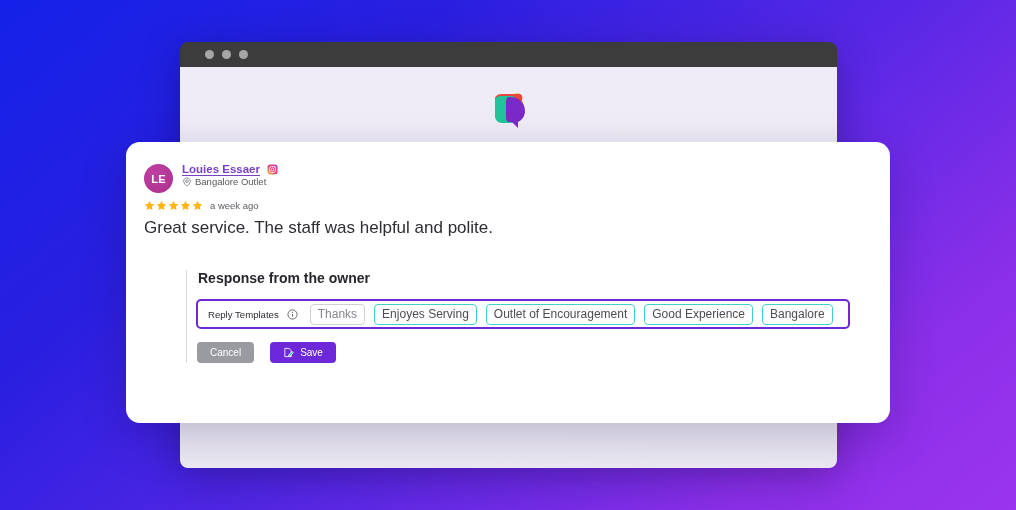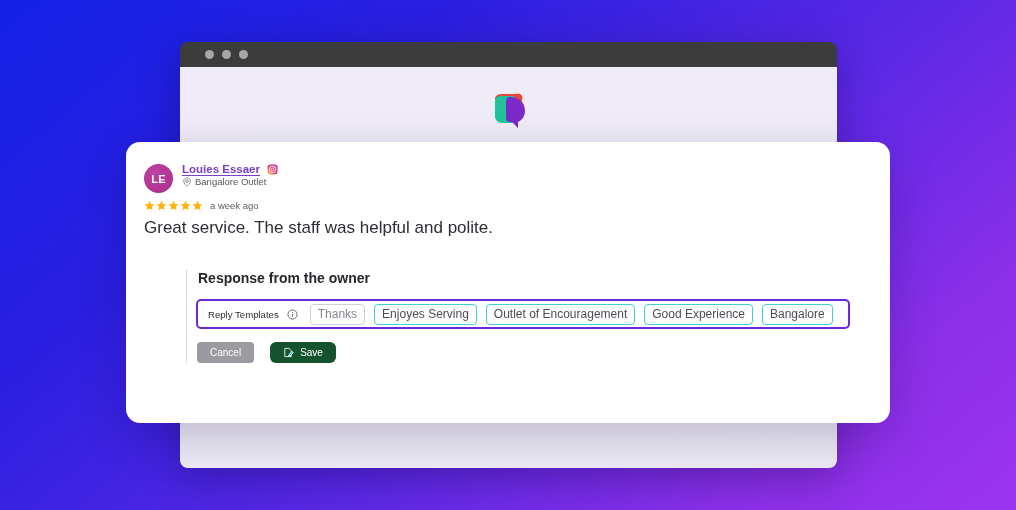--- a/index.html
+++ b/index.html
@@ -247,21 +247,21 @@
     padding: 0 13px;
     font-size: 10px;
     color: #ffffff;
     font-family: "Liberation Sans", sans-serif;
     display: inline-flex;
     align-items: center;
     gap: 6px;
     cursor: pointer;
   }
   #cancel-btn { background: #9a9aa1; }
-  #save-btn { background: #14532d; border-radius: 6px; }
+  #save-btn { background: #6d28d9; }
   .btn-icon { width: 11px; height: 11px; display: block; }
 </style>
 </head>
 <body>
 
 <div id="stage">
 
   <div id="browser">
 
     <div id="browser-bar">

